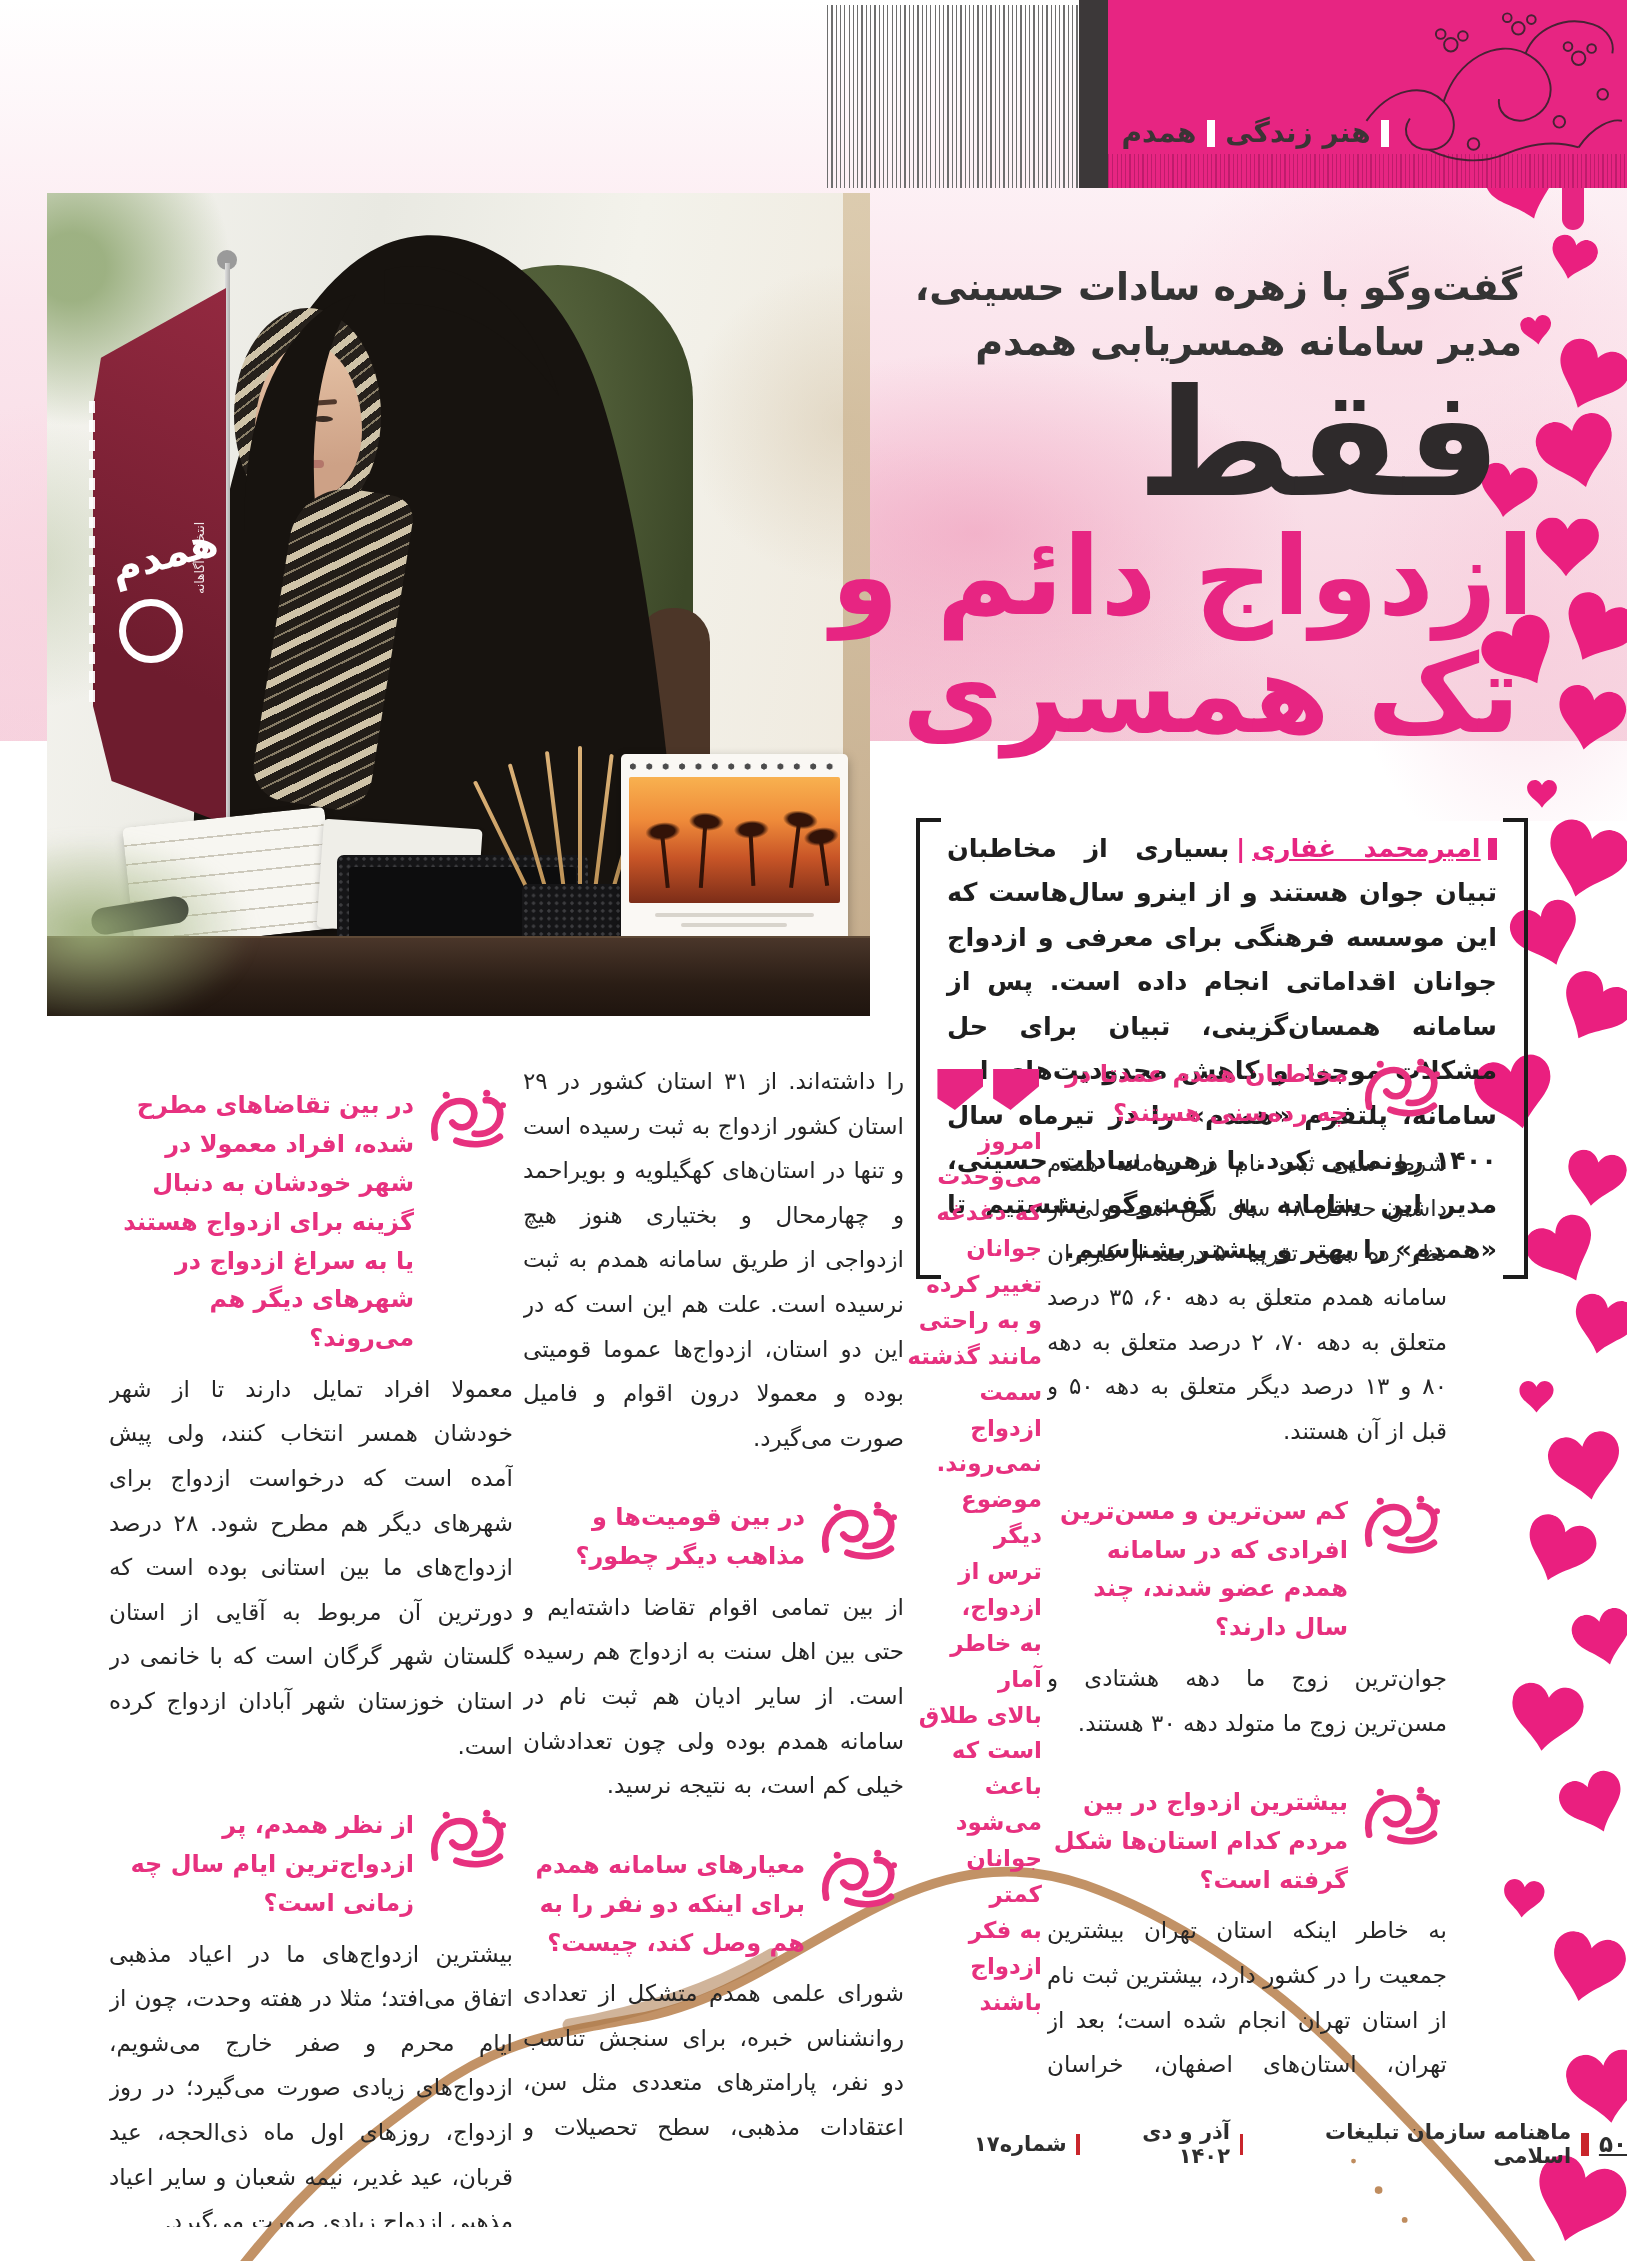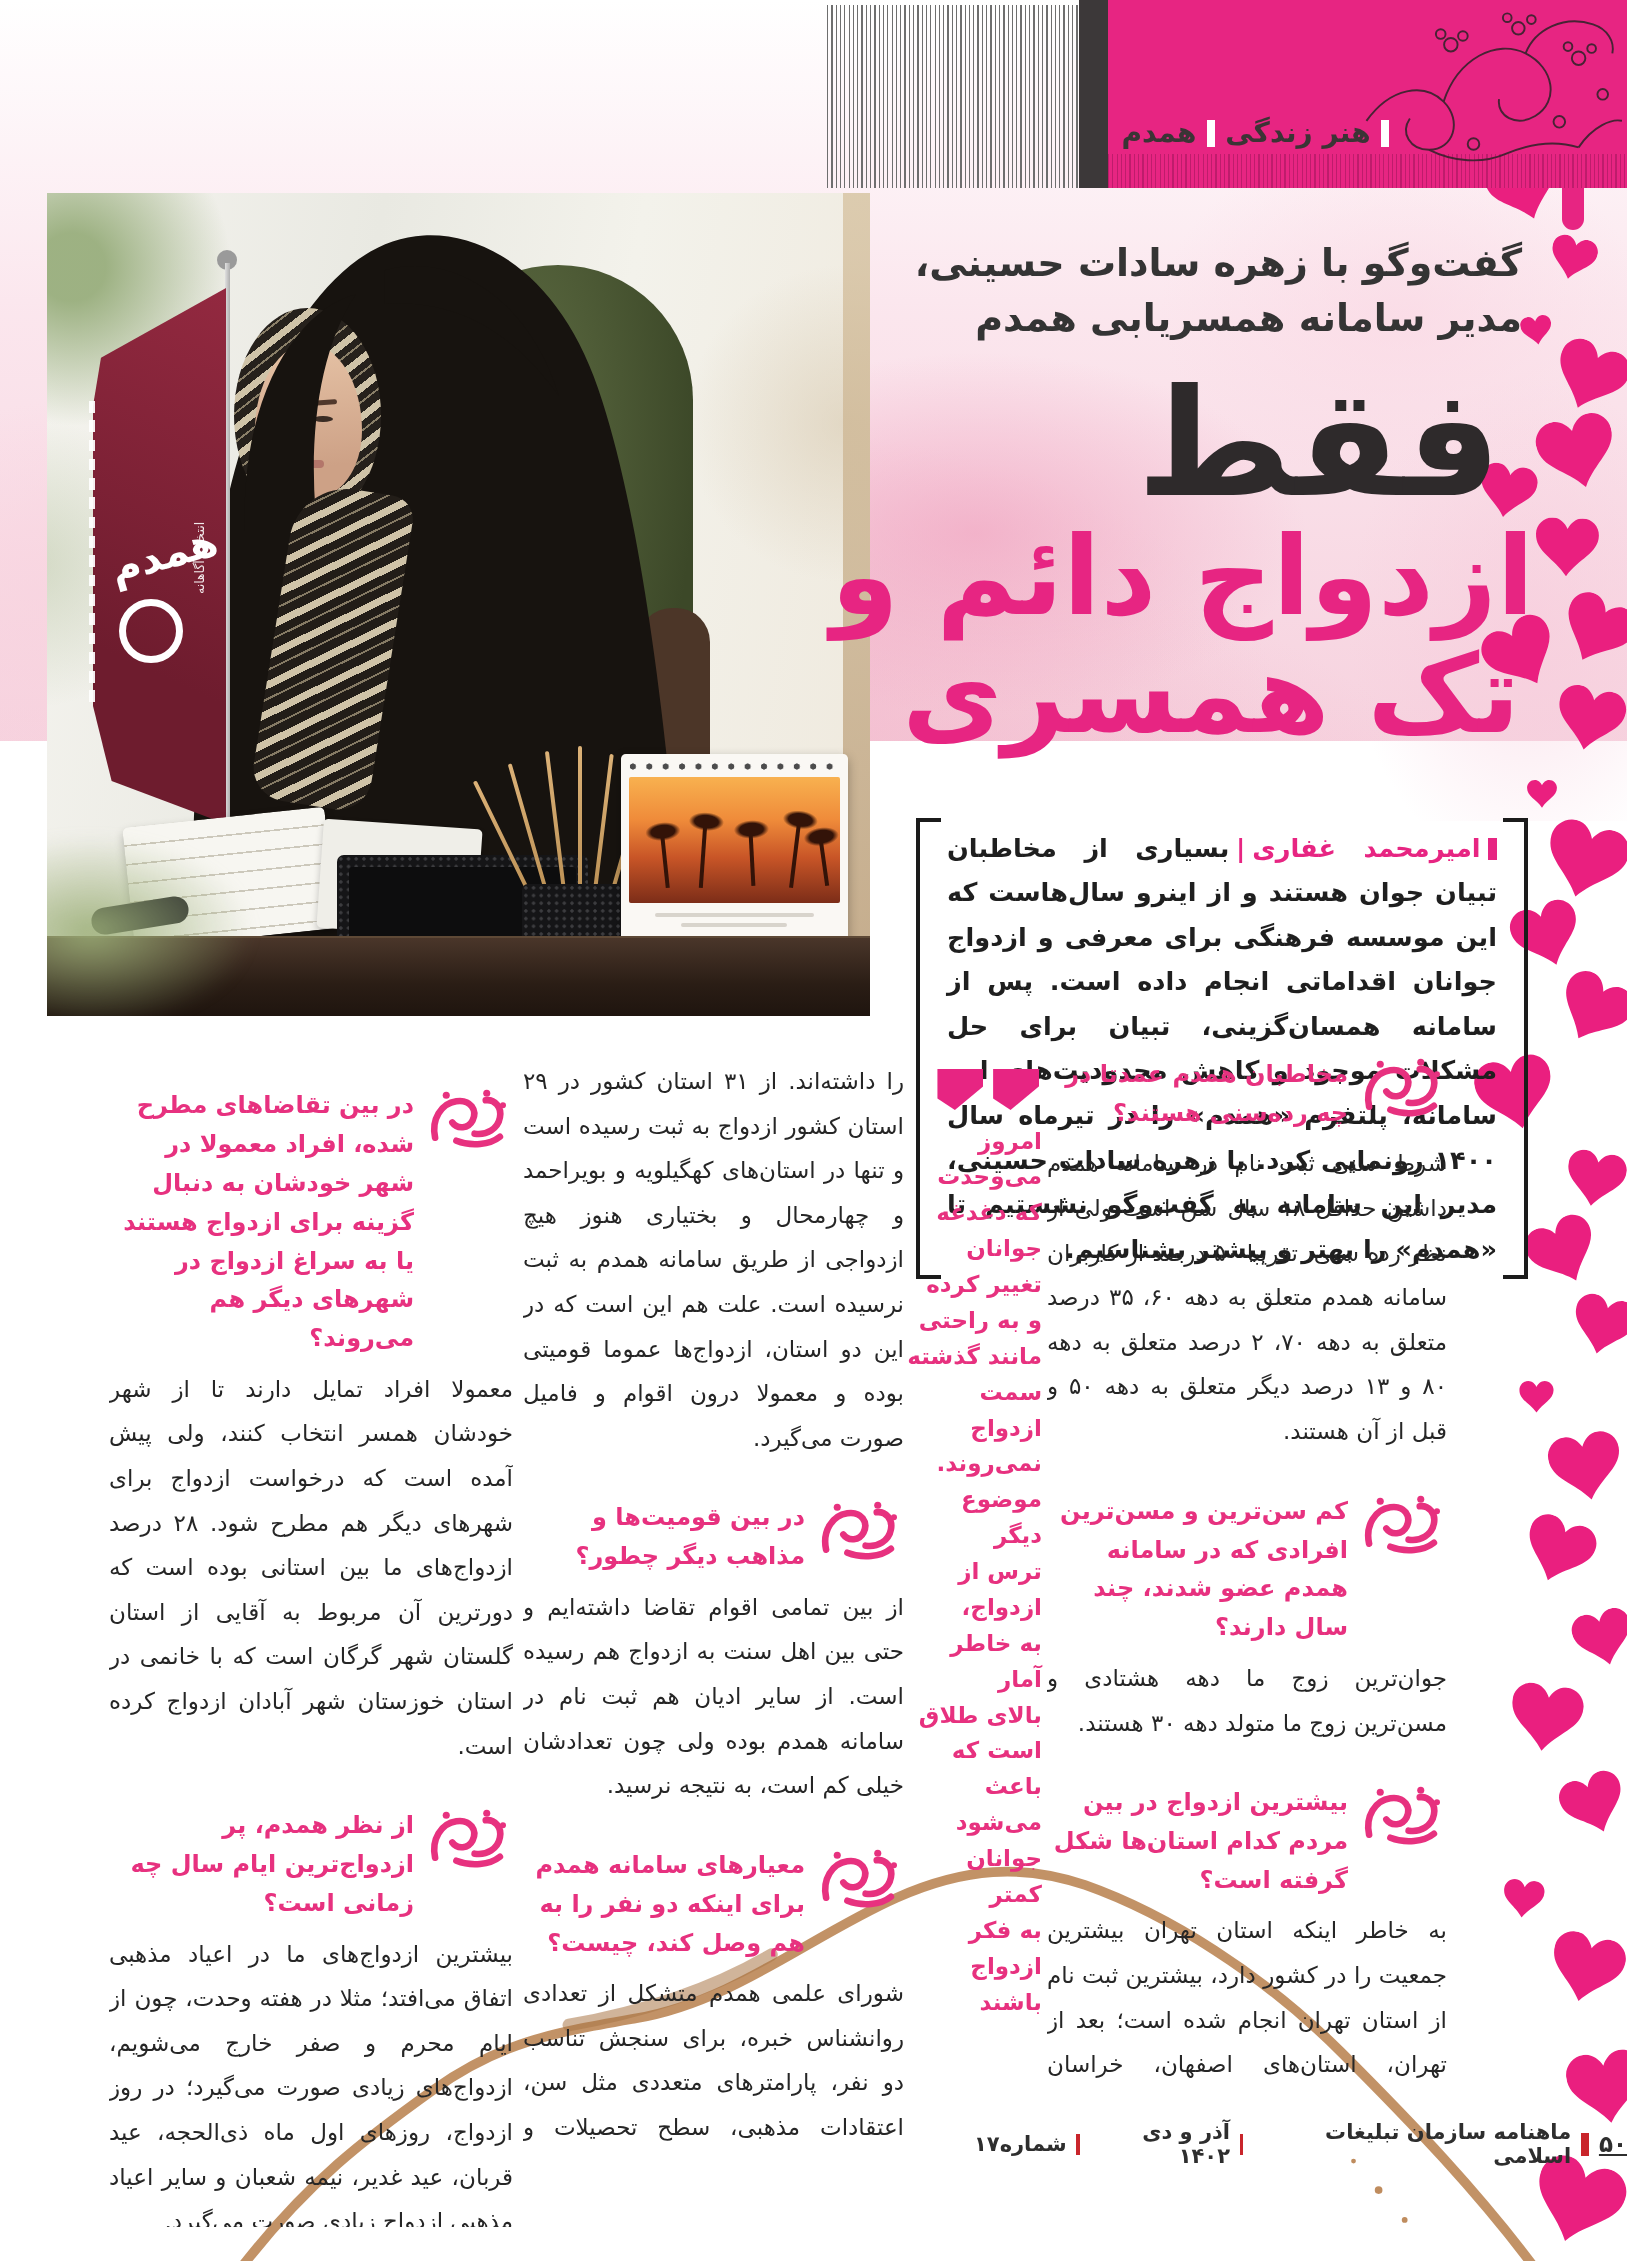--- a/index.html
+++ b/index.html
@@ -97,36 +97,36 @@
   .palm{position:absolute;width:4.3px;height:53px;background:#331308;}
   .palm::before{content:'';position:absolute;top:-14.5px;left:-17.4px;width:40px;height:21px;
      background:radial-gradient(ellipse at center,#331308 42%,transparent 62%);}
   .cal-strip{position:absolute;left:7.7px;top:153px;width:211px;height:34px;}
   .cal-line{height:4.3px;background:#d8d4cc;border-radius:1.9px;margin:5.8px auto;}
   .cal-stand{position:absolute;left:562px;top:751px;width:251px;height:16.4px;background:#7b5a3d;border-radius:4.8px;}
   .leaf-blur{position:absolute;left:-34px;top:642px;width:241px;height:193px;
      background:radial-gradient(ellipse at 32% 50%, rgba(156,175,120,.9), rgba(156,175,120,0) 70%);filter:blur(7.7px);}
 
   
-  .kicker{right:105px;top:236px;z-index:3;text-align:right;font-weight:bold;color:#343434;
+  .kicker{right:105px;top:260px;z-index:3;text-align:right;font-weight:bold;color:#343434;
      font-size:38px;line-height:1.45;}
   .word-black{right:126px;top:358px;z-index:3;font-size:149px;font-weight:bold;color:#2e2a2b;line-height:1.15;}
   .pink-line{z-index:3;font-weight:bold;color:#E72582;line-height:1.05;font-size:109px;text-align:right;}
   .pink-line.l1{right:93px;top:520px;}
   .pink-line.l2{right:107px;top:638px;}
 
   
   .intro{left:917px;top:821px;width:612px;z-index:3;padding:4.8px 31px;box-sizing:border-box;}
   .intro::before{content:'';position:absolute;top:-2.9px;bottom:-2.9px;right:0;width:21px;
      border:4.3px solid #1b1b1b;border-left:none;}
   .intro::after{content:'';position:absolute;top:-2.9px;bottom:-2.9px;left:0;width:21px;
      border:4.3px solid #1b1b1b;border-right:none;}
   .intro p{margin:0;font-size:25.6px;line-height:1.74;font-weight:bold;color:#1f1f1f;text-align:justify;}
   .byline-block{display:inline-block;width:8.7px;height:22px;background:#E72582;vertical-align:-2.9px;margin-left:7.7px;}
-  .byline{color:#E72582;}
+  .byline{color:#E72582;text-decoration:underline;}
   .byline-divider{color:#E72582;font-weight:bold;padding:0 6.8px;}
 
   
   .col{z-index:3;overflow:hidden;}
   .col-right{left:1048px;top:1055px;width:400px;height:1038px;}
   .col-middle{left:524px;top:1055px;width:381px;height:1088px;}
   .col-left{left:110px;top:1086px;width:404px;height:1141px;}
   .col-quote{left:908px;top:1069px;width:135px;height:724px;z-index:3;}
 
   .q{position:relative;padding-right:99px;min-height:77px;color:#E7317F;font-weight:bold;

